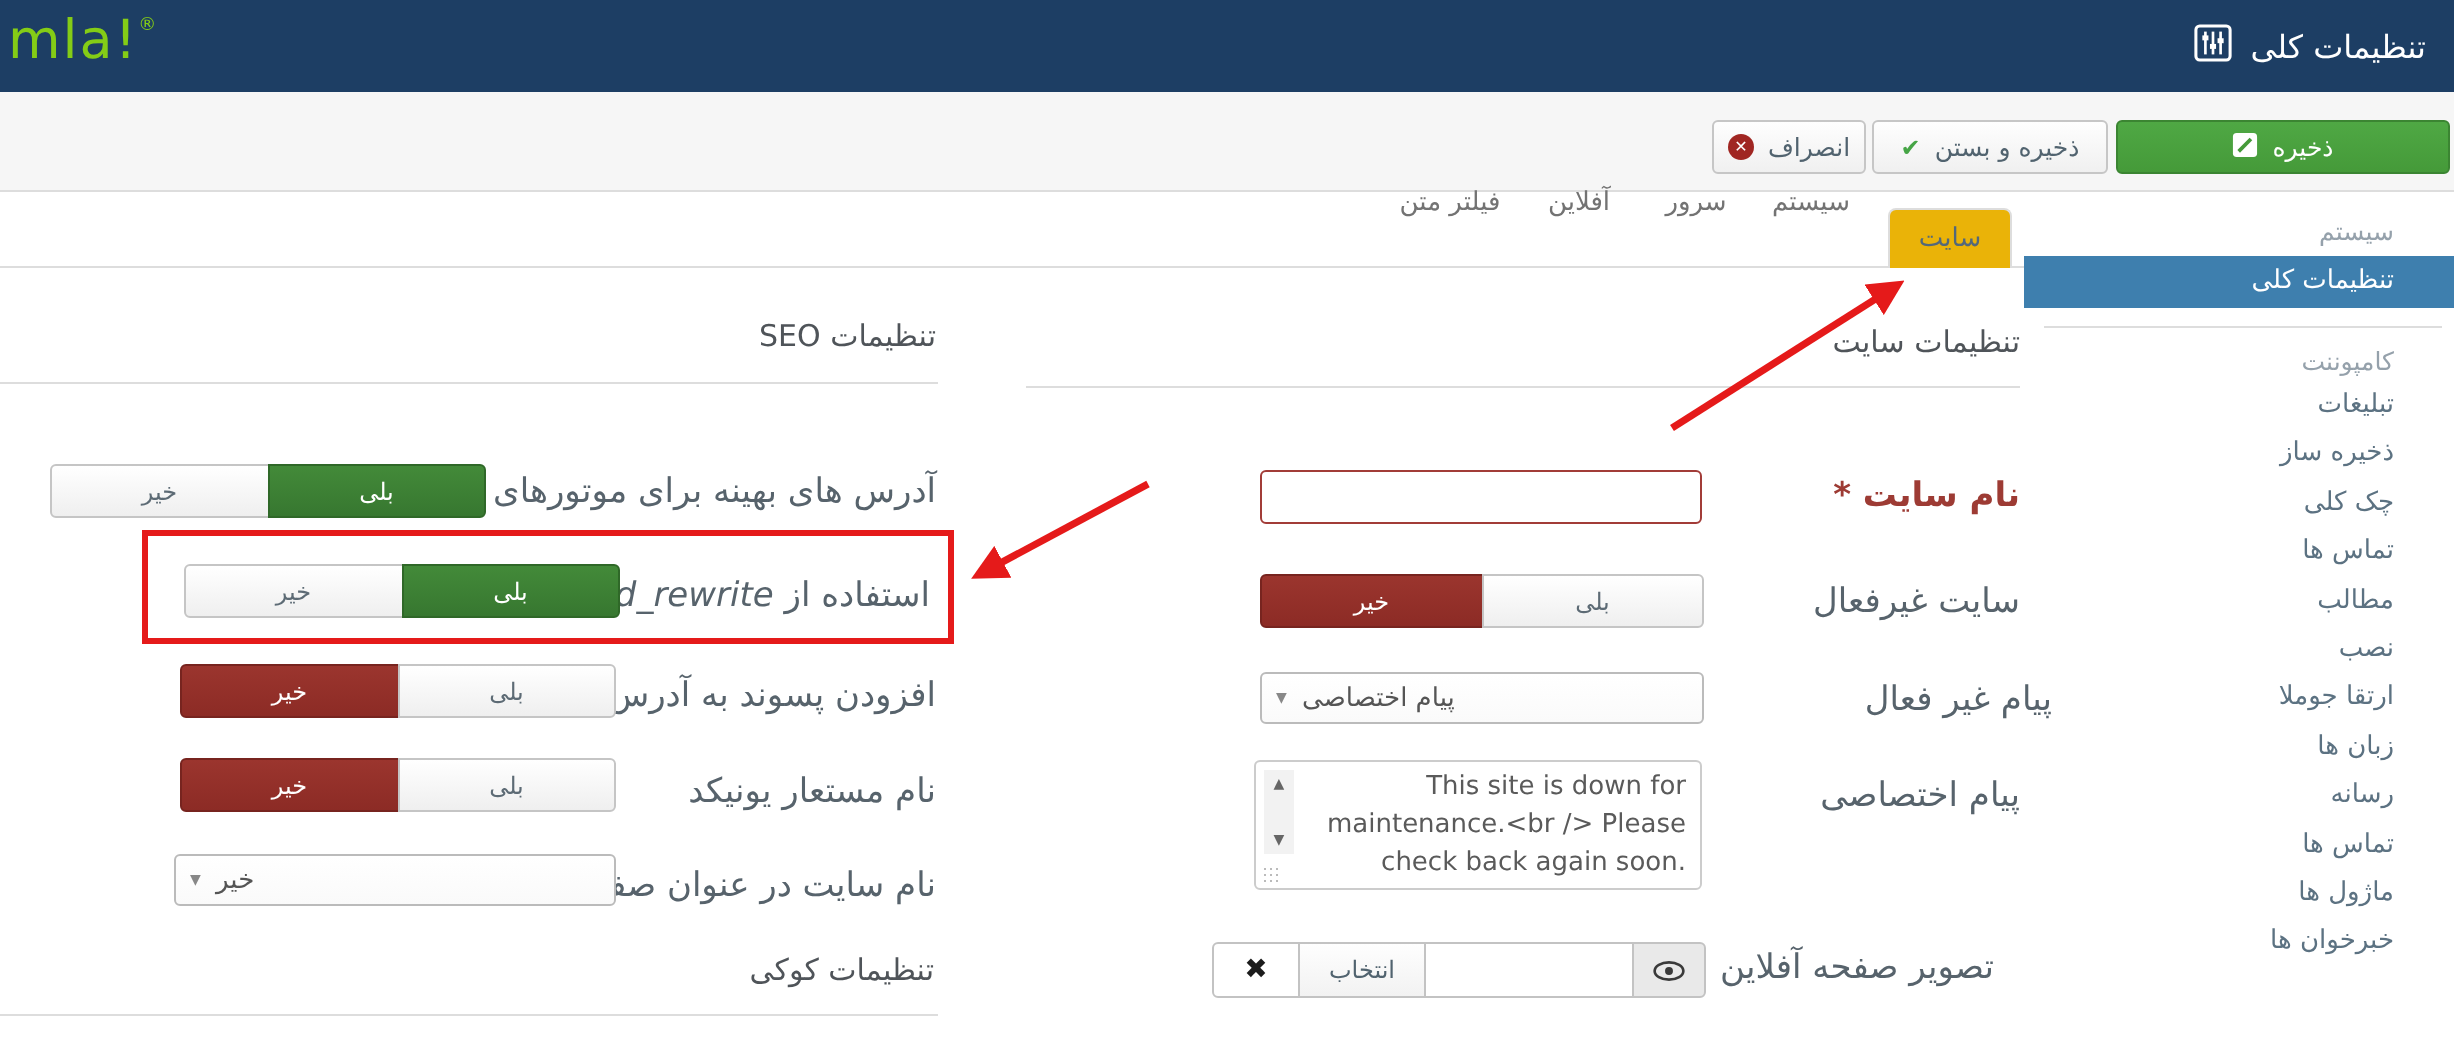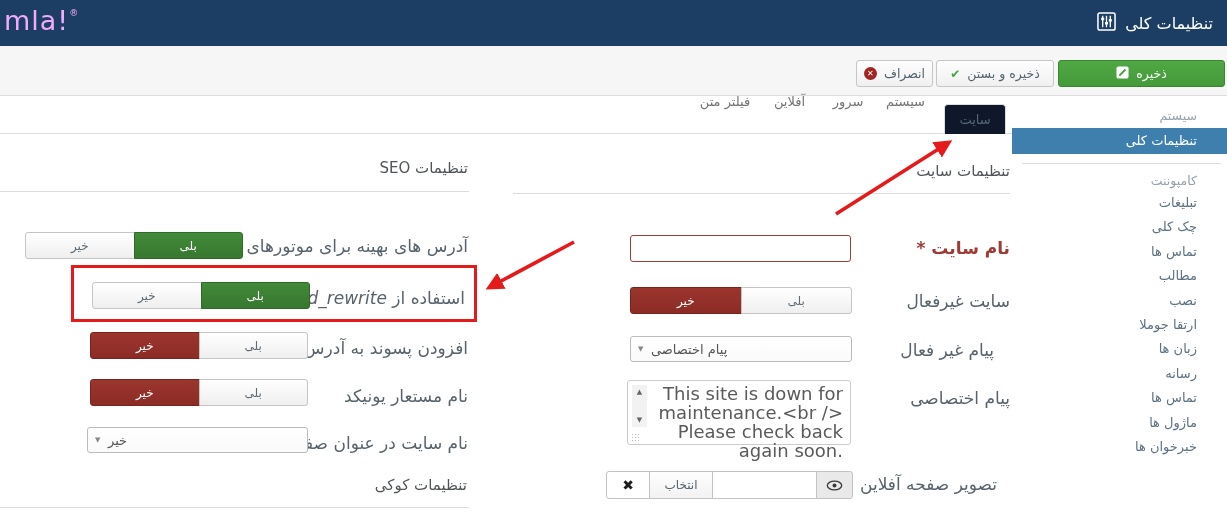--- a/index.html
+++ b/index.html
@@ -5,40 +5,40 @@
   * { margin:0; padding:0; box-sizing:border-box; }
   html,body { width:1227px; height:521px; }
   body {
     position:relative; overflow:hidden; background:#fff;
     font-family:"DejaVu Sans", sans-serif; color:#555;
   }
   .abs { position:absolute; }
 
   
   .hdr { left:0; top:0; width:1227px; height:46px; background:#1d3e64; }
-  .logo { left:4px; top:5px; color:#f0abfc; font-size:27px; letter-spacing:1px; }
+  .logo { left:4px; top:5px; color:#84cc16; font-size:27px; letter-spacing:1px; }
   .logo sup { font-size:9px; position:relative; top:-4px; }
   .hdr-title { right:14px; top:0; height:46px; display:flex; align-items:center; gap:9px; color:#fff; font-size:16px; }
 
   
   .toolbar { left:0; top:46px; width:1227px; height:50px; background:#f6f6f6; border-bottom:1px solid #ddd; }
   .btn { position:absolute; top:60px; height:27px; display:flex; align-items:center; justify-content:center; gap:7px;
          border:1px solid #c6c6c6; border-radius:3px; background:linear-gradient(#fefefe,#f0f0f0);
          font-size:12.5px; color:#51636f; cursor:pointer; }
   .btn-green { left:1058px; width:167px; background:linear-gradient(#4fa844,#459a39); border-color:#3b8532; color:#fff; }
   .btn-mid   { left:936px;  width:118px; }
   .btn-cancel{ left:856px;  width:77px;  }
   .check-ico { color:#46a546; font-size:12px; }
   .cancel-ico{ display:inline-block; width:13px; height:13px; border-radius:50%; background:#a02622; color:#fff;
                font-size:8px; line-height:13px; text-align:center; font-weight:bold; }
 
   
   .tabline { left:0; top:133px; width:1012px; border-top:1px solid:#ddd; border-top:1px solid #ddd; height:0; }
   .tab { position:absolute; top:94px; height:22px; font-size:13px; color:#737373; text-align:center; cursor:pointer; }
-  .tab-active { top:104px; height:30px; line-height:30px; background:#0f172a; border:1px solid #ddd; border-bottom:none;
+  .tab-active { top:104px; height:30px; line-height:30px; background:#eab308; border:1px solid #ddd; border-bottom:none;
                 border-radius:4px 4px 0 0; color:#53687a; z-index:5; cursor:default; }
 
   
   .sidebar { left:1012px; top:96px; width:215px; height:425px; }
   .side-h { color:#95a1ab; font-size:12.5px; text-align:right; padding-left:0; padding-right:30px; direction:rtl; }
   .side-active { margin-top:5px; height:26px; line-height:26px; background:#3e7fae; color:#fff; font-size:13px;
                  text-align:right; padding-right:30px; direction:rtl; cursor:pointer; }
   .side-div { border-top:1px solid #ddd; margin:9px 6px 9px 10px; }
   .side-items { margin-top:3px; }
   .side-item { height:24.4px; line-height:24.4px; color:#5c7282; font-size:13px; text-align:right; padding-right:30px;
@@ -70,21 +70,21 @@
          padding:0 9px 0 20px; direction:rtl; cursor:pointer; }
   .sel .caret { position:absolute; left:7px; top:50%; transform:translateY(-50%); font-size:7px; color:#888; }
 
   
   .txtarea { left:627px; top:380px; width:224px; height:65px; border:1px solid #ccc; border-radius:3px; background:#fff; }
   .sbar { position:absolute; left:4px; top:4px; width:15px; height:42px; background:#f2f2f2; text-align:center; }
   .sbar .ar { font-size:7px; color:#666; line-height:10px; display:block; }
   .sbar .ar.up { margin-top:2px; } .sbar .ar.dn { margin-top:18px; }
   .grip { position:absolute; left:3px; bottom:3px; width:8px; height:8px;
           background-image:radial-gradient(#aaa 34%, transparent 36%); background-size:3px 3px; opacity:.8; }
-  .txtbody { position:absolute; right:7px; top:3px; width:192px; font-size:18px; line-height:19px; color:#5a5a5a;
+  .txtbody { position:absolute; right:7px; top:3px; width:192px; font-size:13px; line-height:19px; color:#5a5a5a;
              direction:rtl; text-align:right; unicode-bidi:plaintext; direction:rtl; }
 
   
   .media { left:606px; top:471px; height:28px; display:flex; }
   .media > * { border:1px solid #c3c3c3; background:#fff; height:28px; }
   .m-clear { width:44px; border-radius:3px 0 0 3px; font-size:14px; font-weight:bold; color:#1c1c1c;
              display:flex; align-items:center; justify-content:center; cursor:pointer; }
   .m-select { width:64px; margin-left:-1px; font-size:12px; color:#51636f; display:flex; align-items:center;
               justify-content:center; cursor:pointer; background:linear-gradient(#fefefe,#f2f2f2); }
   .m-input { width:105px; margin-left:-1px; font-family:inherit; }
@@ -142,20 +142,21 @@
 <div class="tab abs" style="left:761px;width:57px;">آفلاین</div>
 <div class="tab abs" style="left:695px;width:60px;">فیلتر متن</div>
 
 <div class="abs sidebar">
   <div class="side-h" style="margin-top:12px;">سیستم</div>
   <div class="side-active">تنظیمات کلی</div>
   <div class="side-div"></div>
   <div class="side-h">کامپوننت</div>
   <div class="side-items">
     <div class="side-item">تبلیغات</div>
+    <div class="side-item">ذخیره ساز</div>
     <div class="side-item">چک کلی</div>
     <div class="side-item">تماس ها</div>
     <div class="side-item">مطالب</div>
     <div class="side-item">نصب</div>
     <div class="side-item">ارتقا جوملا</div>
     <div class="side-item">زبان ها</div>
     <div class="side-item">رسانه</div>
     <div class="side-item">تماس ها</div>
     <div class="side-item">ماژول ها</div>
     <div class="side-item">خبرخوان ها</div>
@@ -167,21 +168,21 @@
 
 <div class="abs flabel req" style="right:217px;top:238px;">نام سایت *</div>
 <input class="tinput req" style="left: 630px; top: 235px; width: 221px;" value="">
 
 <div class="abs flabel" style="right:217px;top:291px;">سایت غیرفعال</div>
 <div class="tgl" style="left:630px;top:287px;width:222px;">
   <button class="on-red">خیر</button>
   <button>بلی</button>
 </div>
 
-<div class="abs flabel" style="right:233px;top:340px;">پیام غیر فعال</div>
+<div class="abs flabel" style="right:201px;top:340px;">پیام غیر فعال</div>
 <div class="sel" style="left:630px;top:336px;width:222px;">
   <span>پیام اختصاصی</span>
   <span class="caret">▼</span>
 </div>
 
 <div class="abs flabel" style="right:217px;top:388px;">پیام اختصاصی</div>
 <div class="abs txtarea">
   <div class="sbar">
     <span class="ar up">▲</span>
     <span class="ar dn">▼</span>

